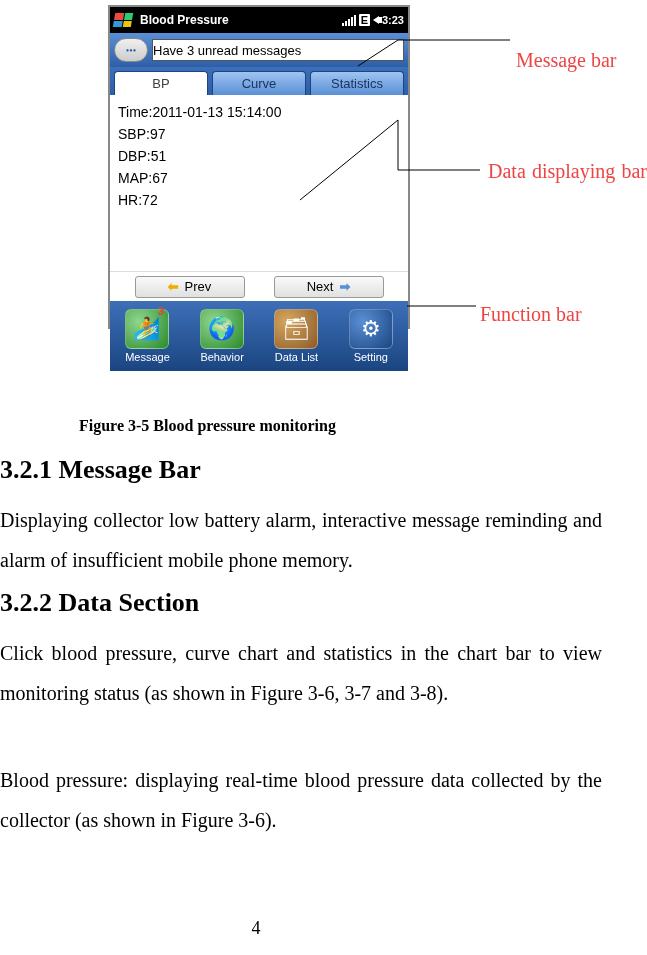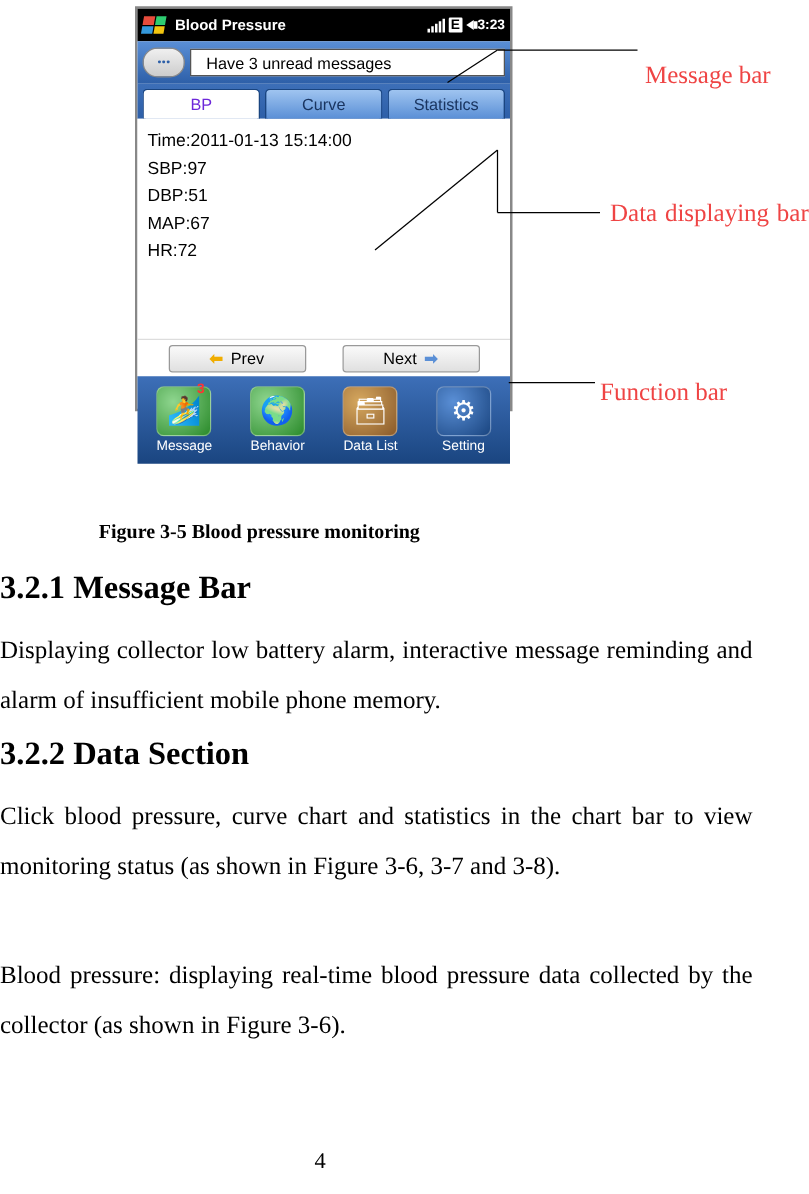--- a/index.html
+++ b/index.html
@@ -80,21 +80,21 @@
       align-items: center;
       justify-content: center;
       font-size: 10px;
       color: #2d5fa8;
     }
     .msg-input {
       flex: 1;
       height: 22px;
       background: #fff;
       border: 1px solid #555;
-      padding: 0 12px;
+      padding: 0 0;
       font-family: Arial, sans-serif;
       font-size: 13px;
       display: flex;
       align-items: center;
     }
     .tabs-row {
       width: 100%;
       height: 28px;
       background: linear-gradient(#3d6fb8, #2d5fa8);
       display: flex;
@@ -109,21 +109,21 @@
       display: flex;
       align-items: center;
       justify-content: center;
       font-family: Arial, sans-serif;
       font-size: 13px;
       border: 1px solid #1a4580;
       border-bottom: none;
     }
     .tab.active {
       background: #fff;
-      color: #6d28d9;
+      color: #404040;
     }
     .tab.inactive {
       background: linear-gradient(#9fc4f0, #5a8fd6);
       color: #1a3560;
     }
     .data-area {
       width: 100%;
       height: 176px;
       background: #fff;
       padding: 6px 8px;

